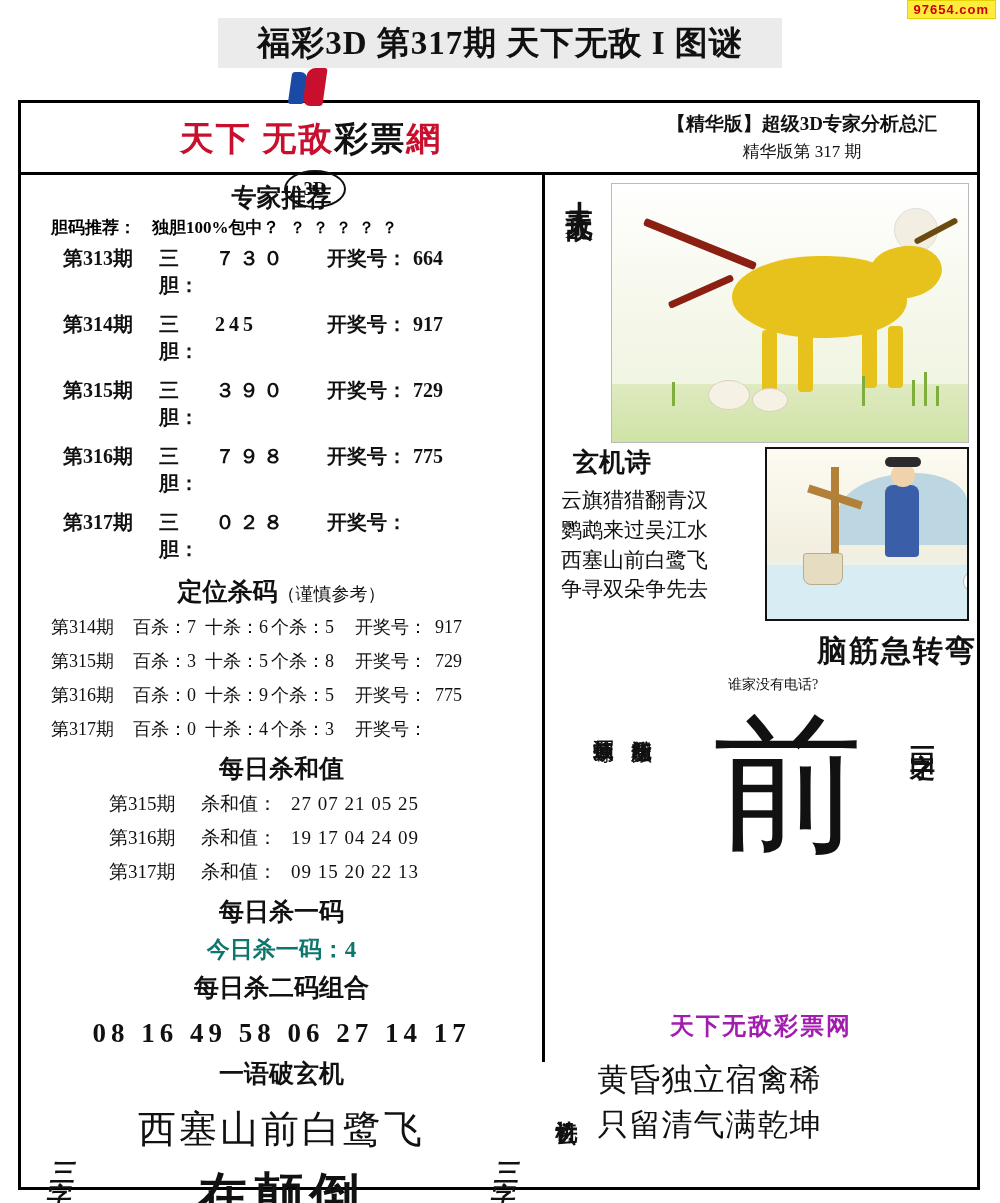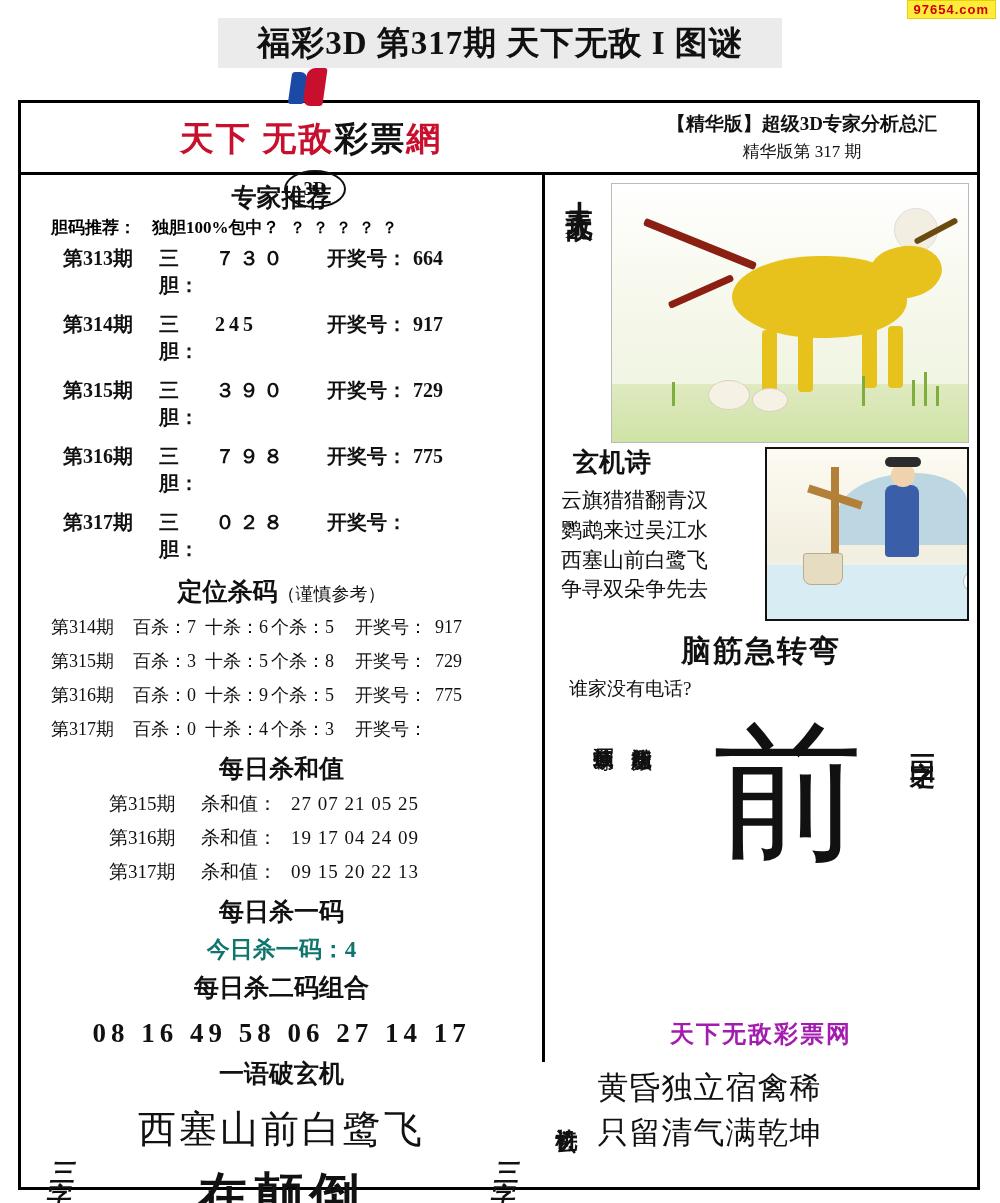--- a/index.html
+++ b/index.html
@@ -147,25 +147,25 @@
     margin:2px 0 6px 12px;
   }
   .xuanji .l{
     font-family:"Liberation Serif", serif;font-size:21px;color:#111;line-height:1.42;
   }
   .pic2{
     flex:1;margin:4px 8px 0 4px;border:2px solid #111;height:170px;position:relative;overflow:hidden;
     background:linear-gradient(180deg,#fdfbf2 0%,#f2efe0 60%,#e9f3f7 100%);
   }
   .naojin{
-    text-align:center;font-family:"Liberation Serif", serif;font-size:30px;font-weight:bold;
+    text-align:right;font-family:"Liberation Serif", serif;font-size:30px;font-weight:bold;
     color:#111;margin:10px 0 4px;letter-spacing:2px;
   }
   .riddle{
-    font-family:"Liberation Serif", serif;font-size:19px;color:#111;padding-left:24px;
+    font-family:"Liberation Serif", serif;font-size:14px;color:#111;padding-left:24px;text-align:center;
   }
   .mid-art{
     position:relative;height:300px;margin-top:22px;
   }
   .v-col{
     position:absolute;font-family:"Liberation Serif", serif;color:#111;
     writing-mode:vertical-rl;text-orientation:upright;
   }
   .v1{left:42px;top:8px;font-size:21px;line-height:1.5;}
   .v2{left:80px;top:8px;font-size:21px;line-height:1.5;}

